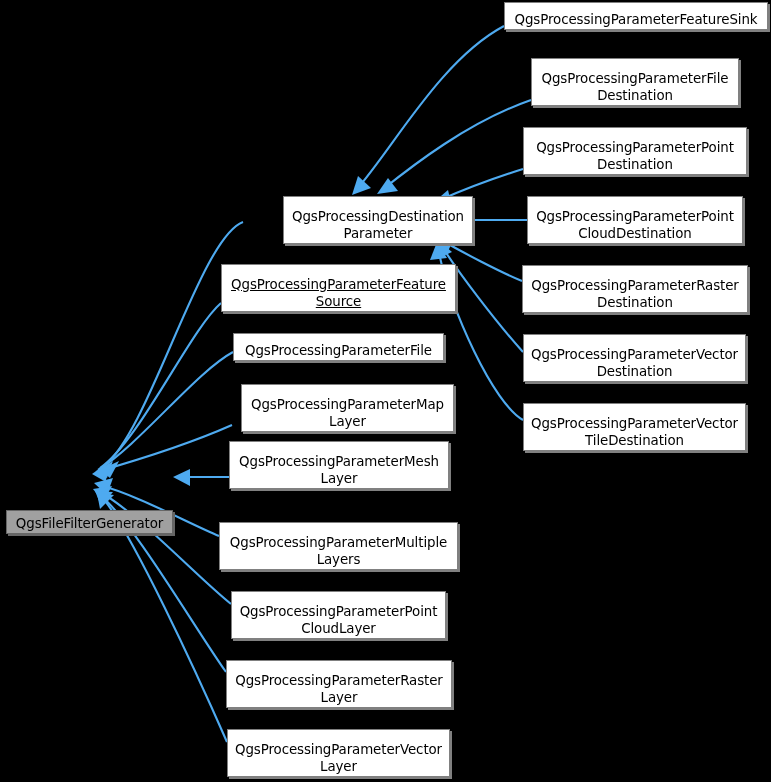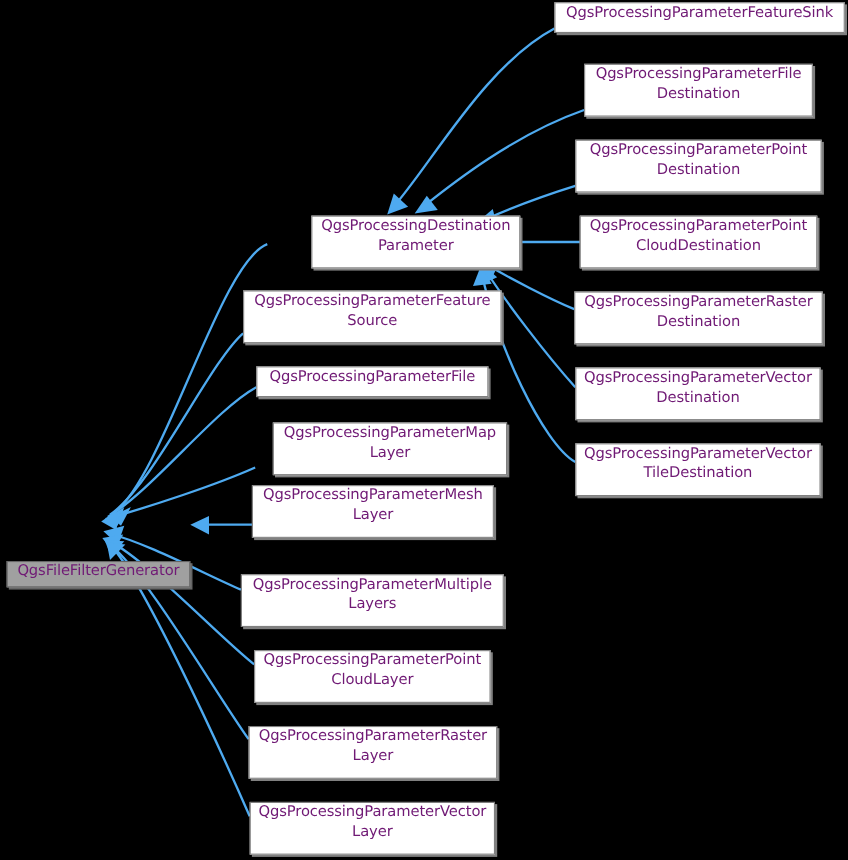--- a/index.html
+++ b/index.html
@@ -22,24 +22,24 @@
     width: 771px;
     height: 782px;
   }
   .node-box {
     position: absolute;
     box-sizing: border-box;
     background: #ffffff;
     border: 1px solid #808080;
     box-shadow: 2px 2px 0 0 #808080;
     display: flex;
-    align-items: flex-start;
+    align-items: flex-end;
     justify-content: center;
     text-align: center;
-    color: #701a75;
+    color: #000000;
     font-size: 13.4px;
     line-height: 1.32;
     letter-spacing: -0.1px;
     z-index: 5;
   }
   .node-box.root-node {
     background: #a0a0a0;
     border: 1px solid #666666;
     box-shadow: 2px 2px 0 0 #666666;
   }
@@ -90,28 +90,28 @@
       </g>
   </svg>
   <div id="nodes-group">
       <div class="node-box root-node" style="left: 6px; top: 466px; width: 167px; height: 24px; margin-top: 44px;">
         <span class="node-label">QgsFileFilterGenerator</span>
       </div>
       <div class="node-box" style="left: 243px; top: 196px; width: 190px; height: 48px; margin-left: 40px;">
         <span class="node-label">QgsProcessingDestination
 Parameter</span>
       </div>
-      <div class="node-box" style="left: 221px; top: 264px; width: 235px; height: 48px;">
+      <div class="node-box" style="left: 221px; top: 264px; width: 235px; height: 48px; text-decoration: underline;">
         <span class="node-label">QgsProcessingParameterFeature
 Source</span>
       </div>
       <div class="node-box" style="left: 233px; top: 333px; width: 211px; height: 28px;">
         <span class="node-label">QgsProcessingParameterFile</span>
       </div>
-      <div class="node-box" style="left: 248px; top: 384px; width: 213px; height: 48px;">
+      <div class="node-box" style="left: 241px; top: 384px; width: 213px; height: 48px;">
         <span class="node-label">QgsProcessingParameterMap
 Layer</span>
       </div>
       <div class="node-box" style="left: 229px; top: 441px; width: 220px; height: 48px;">
         <span class="node-label">QgsProcessingParameterMesh
 Layer</span>
       </div>
       <div class="node-box" style="left: 219px; top: 522px; width: 239px; height: 48px;">
         <span class="node-label">QgsProcessingParameterMultiple
 Layers</span>

